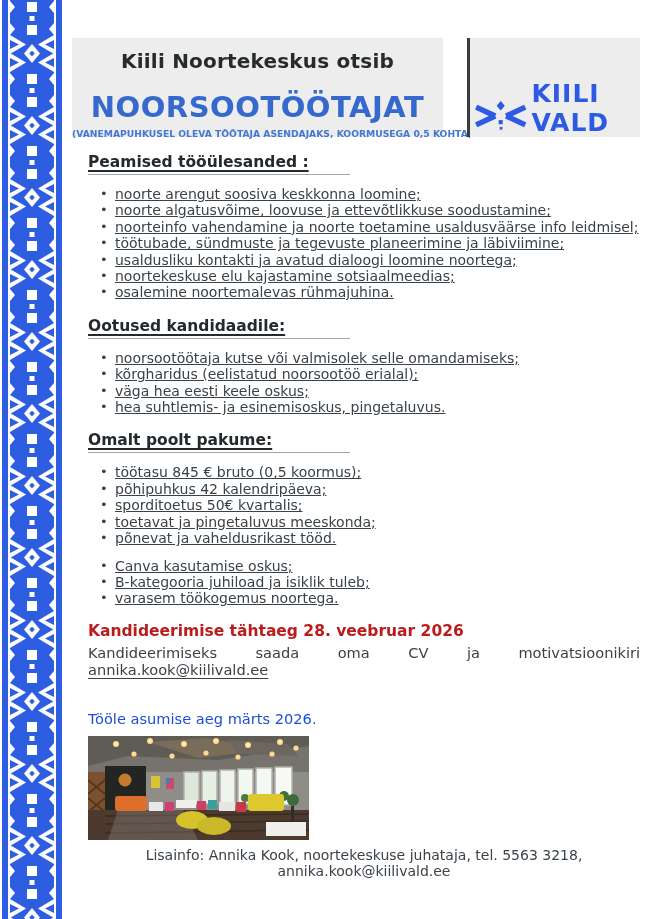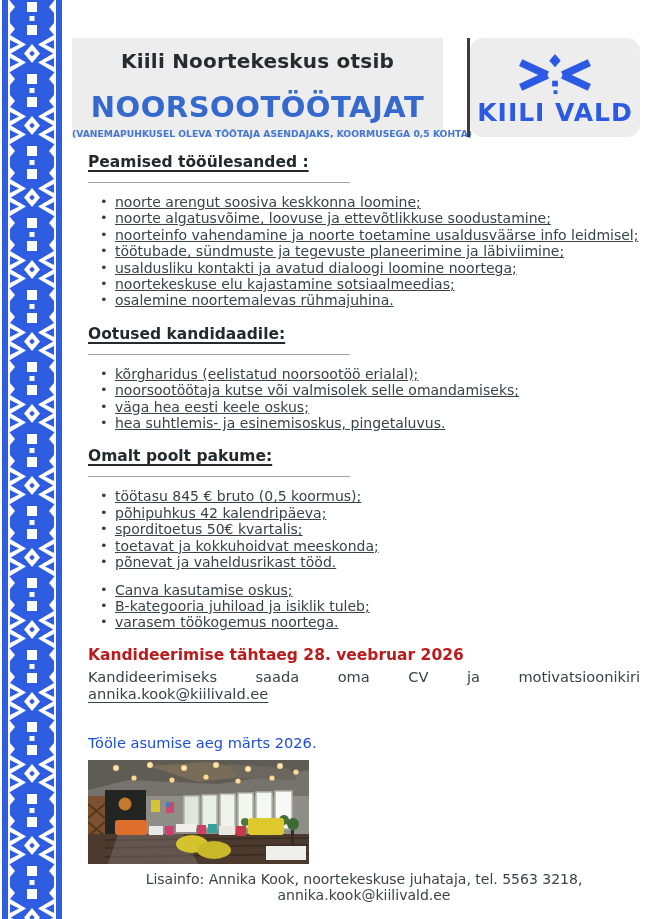--- a/index.html
+++ b/index.html
@@ -14,26 +14,26 @@
   .content { position:absolute; left:0; top:0; width:650px; height:919px;
     padding:38px 10px 0 88px; color:#3a4248; }
 
   
   .header { display:flex; margin-left:-16px; height:99px; }
   .title-box { width:371px; background:#ededed; text-align:center; padding-top:11px; }
   .title-line1 { font-size:20px; font-weight:bold; color:#262b2e; letter-spacing:.2px; }
   .title-line2 { font-size:29px; font-weight:800; color:#3569cd; letter-spacing:.5px; margin-top:17px; }
   .title-sub { font-size:9.2px; font-weight:600; color:#4377d2; margin-top:4px; white-space:nowrap; }
   .divider { width:3px; background:#3c3c3c; margin:0 0 0 24px; }
-  .logo-box { flex:1; background:#ededed; display:flex; flex-direction:column;
-    align-items:center; justify-content:center; padding-top:6px;border-radius:13px; }
+  .logo-box { flex:1; background:#ededed; display:flex; flex-direction:row;
+    align-items:flex-end; justify-content:center; padding-top:6px; }
   .logo-text { font-size:25px; font-weight:800; color:#2c5ae4; letter-spacing:1px; margin-top:2px; }
 
   
-  .section-heading { margin-top:15px; width:262px; border-bottom:1.5px solid #a5a5a5; padding-bottom:11px; }
+  .section-heading { margin-top:15px; width:262px; border-bottom:1.5px solid #a5a5a5; padding-bottom:3px; }
   .section-heading span { font-size:15.5px; font-weight:bold; color:#23292d; }
   .section-heading span.u { text-decoration:underline; text-underline-offset:3px; text-decoration-thickness:1.5px; }
   ul.bullets { margin:11px 0 4px 0; list-style:none; text-align:justify; }
   ul.bullets li { position:relative; padding-left:27px; font-size:14px; line-height:16.4px; color:#3a4248;text-decoration:underline; }
   ul.bullets li::before { content:"•"; position:absolute; left:12px; top:0; font-size:13px; color:#3a4248; }
 
   .deadline { margin-top:15px; font-size:15.5px; font-weight:bold; color:#b91c1c; }
   .apply-par { margin-top:4px; font-size:14.6px; line-height:17.6px; text-align:justify; color:#3a4248; }
   .apply-par::after { content:""; display:inline-block; width:100%; }
   .apply-email { text-decoration:underline; text-underline-offset:3px; color:#3a4248; }
@@ -118,36 +118,36 @@
           <li>noortekeskuse elu kajastamine sotsiaalmeedias;</li>
           <li>osalemine noortemalevas rühmajuhina.</li>
         </ul>
     </div>
 
     <div>
       <div class="section-heading">
         <span class="u">Ootused kandidaadile:</span>
       </div>
       <ul class="bullets">
+          <li>noorsootöötaja kutse või valmisolek selle omandamiseks;</li>
           <li>kõrgharidus (eelistatud noorsootöö erialal);</li>
-          <li>noorsootöötaja kutse või valmisolek selle omandamiseks;</li>
           <li>väga hea eesti keele oskus;</li>
           <li>hea suhtlemis- ja esinemisoskus, pingetaluvus.</li>
         </ul>
     </div>
 
     <div>
       <div class="section-heading">
         <span class="u">Omalt poolt pakume:</span>
       </div>
       <ul class="bullets">
           <li>töötasu 845 € bruto (0,5 koormus);</li>
           <li>põhipuhkus 42 kalendripäeva;</li>
           <li>sporditoetus 50€ kvartalis;</li>
-          <li>toetavat ja kokkuhoidvat meeskonda;</li>
+          <li>toetavat ja pingetaluvus meeskonda;</li>
           <li>põnevat ja vaheldusrikast tööd.</li>
         </ul>
     </div>
 
     <div>
       <ul class="bullets">
           <li>Canva kasutamise oskus;</li>
           <li>B-kategooria juhiload ja isiklik tuleb;</li>
           <li>varasem töökogemus noortega.</li>
         </ul>

